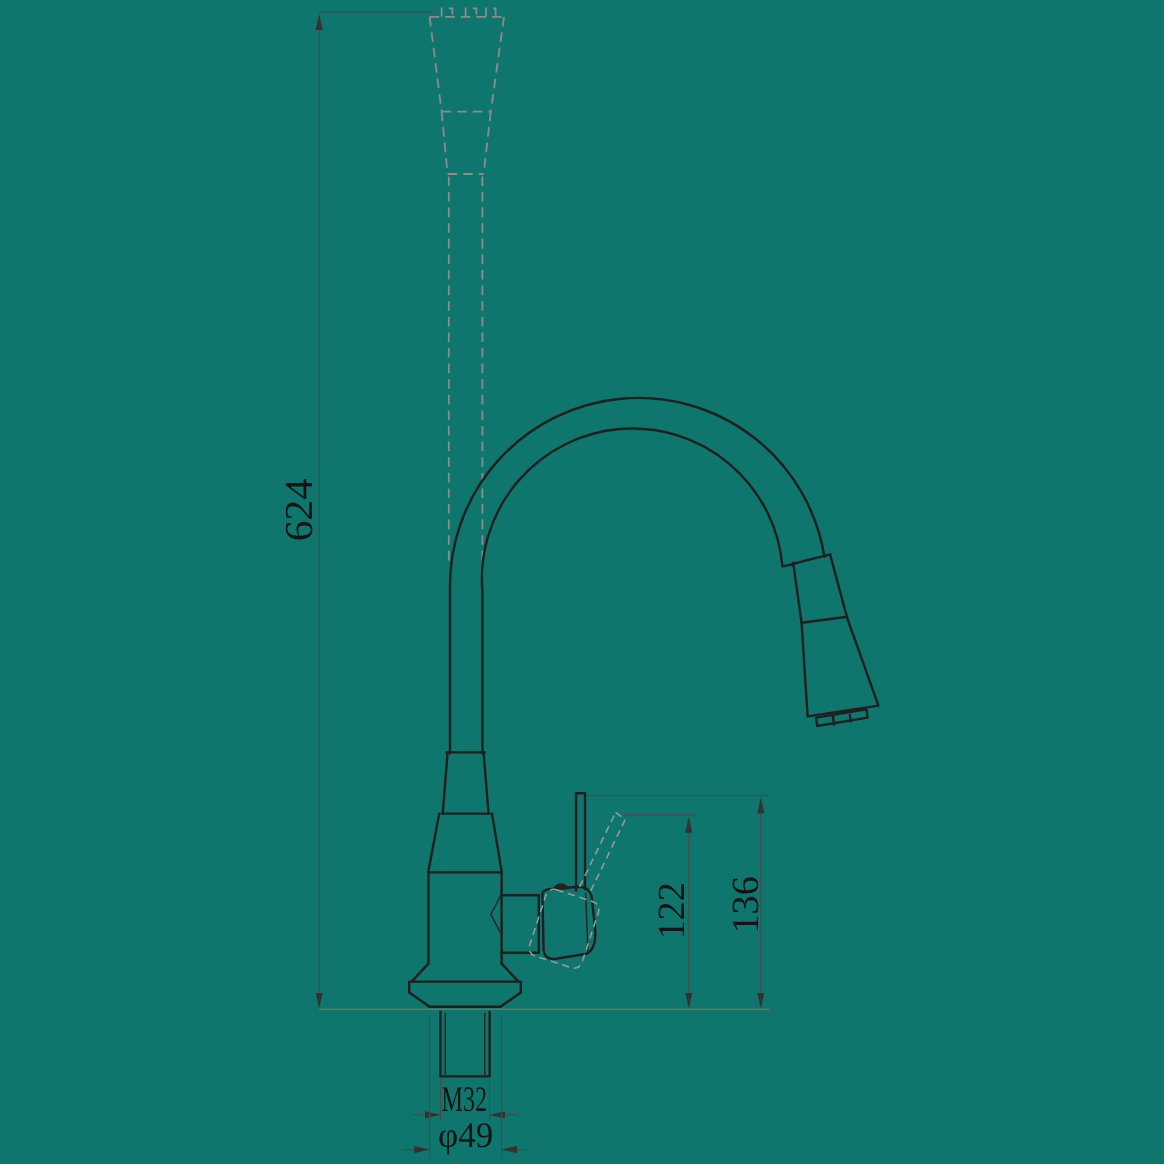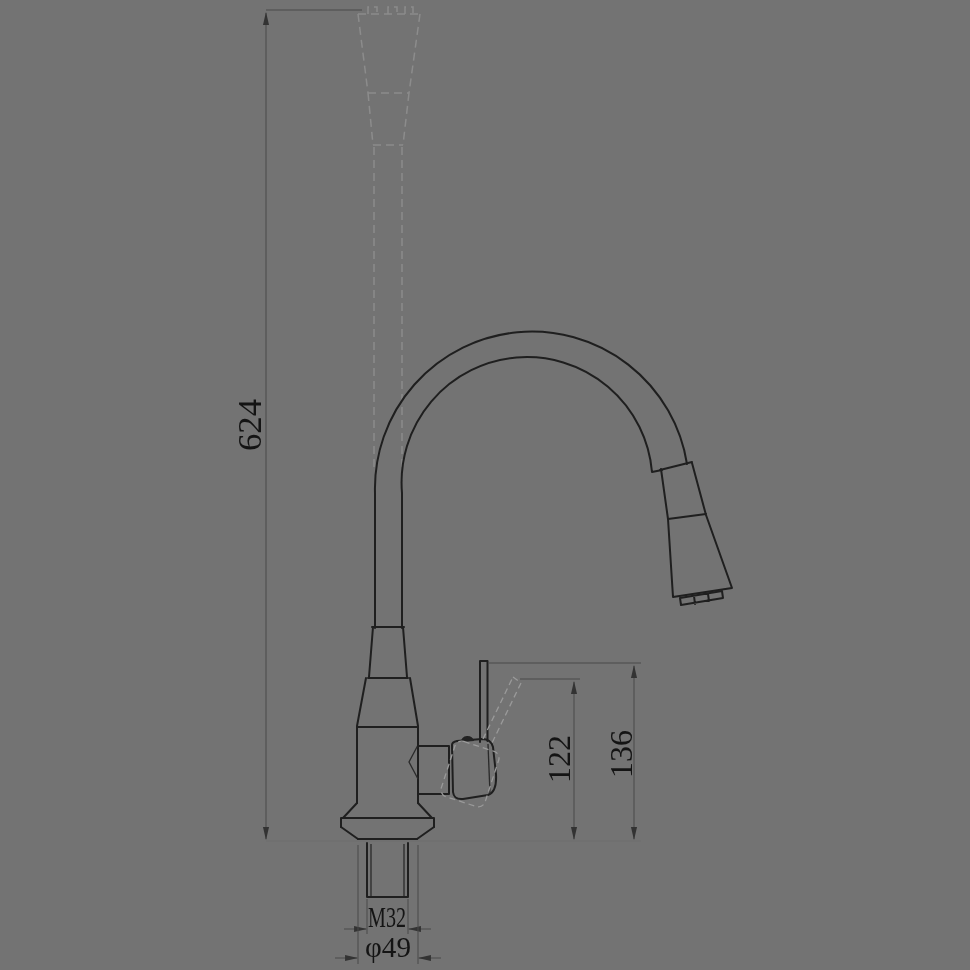--- a/index.html
+++ b/index.html
@@ -2,21 +2,21 @@
 <html><head>
 <meta charset="utf-8">
 <style>
   html,body{margin:0;padding:0;}
   body{
     width:970px;height:970px;
     background:#ffffff;
     font-family:"Liberation Serif", serif;
     overflow:hidden;
   }
-  .stage{position:relative;width:970px;height:970px;background:#737373;}
+  .stage{position:relative;width:970px;height:970px;background:#0f766e;}
   svg{display:block;}
   .outline{fill:none;stroke:#1f1f1f;stroke-width:2;stroke-linejoin:round;stroke-linecap:round;}
   .thin{fill:none;stroke:#2a2a2a;stroke-width:1.3;}
   .dim{fill:none;stroke:#4a4a4a;stroke-width:1;}
   .counter{fill:none;stroke:#6f6f6f;stroke-width:1.2;}
   .dash-head{fill:none;stroke:#8c8c8c;stroke-width:1.5;stroke-dasharray:8 5;stroke-linecap:butt;}
   .dash-alt{fill:none;stroke:#9a9a9a;stroke-width:1.3;stroke-dasharray:6 4;}
   .dimtext{fill:#141414;font-family:"Liberation Serif", serif;}
 </style>
 </head>

